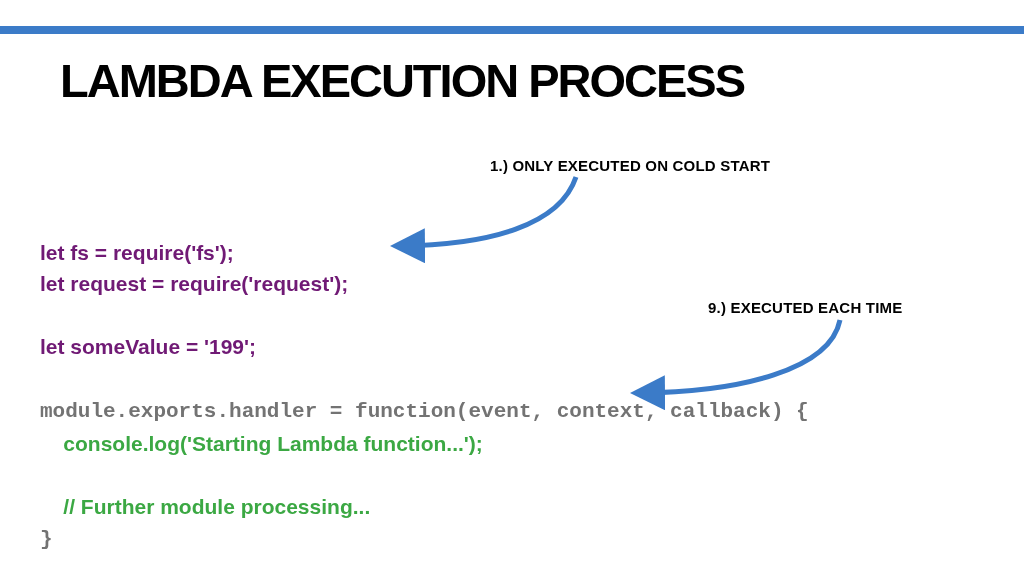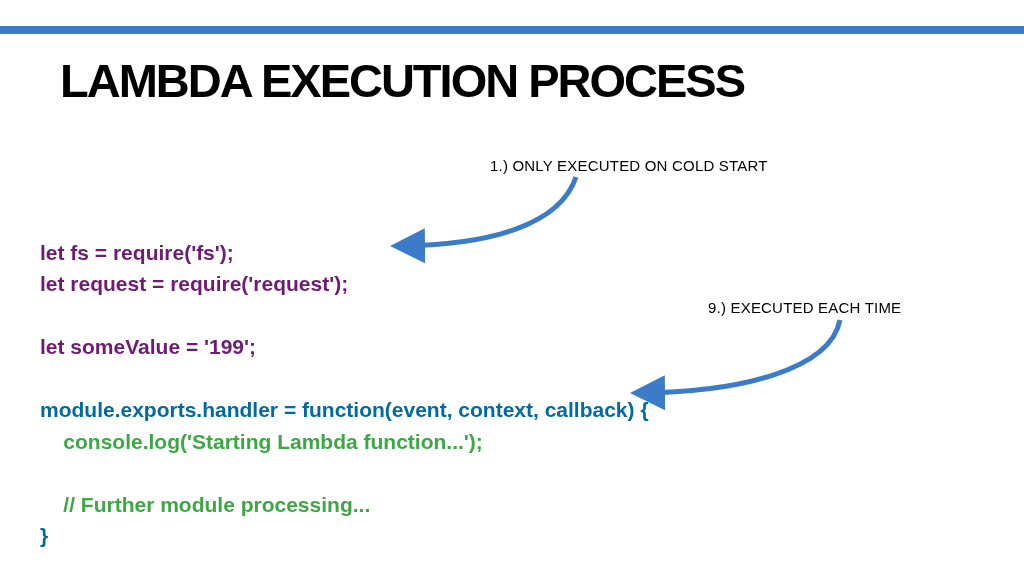--- a/index.html
+++ b/index.html
@@ -1,23 +1,23 @@
 <!DOCTYPE html>
 <html><head>
 <meta charset="utf-8">
 <style>
   * { margin: 0; padding: 0; box-sizing: border-box; }
   html, body { width: 1024px; height: 576px; background: #fff; font-family: -apple-system, "Helvetica Neue", Arial, sans-serif; overflow: hidden; }
   .topbar { position: absolute; top: 26px; left: 0; right: 0; height: 8px; background: #3b7bc8; }
   .title { position: absolute; top: 53px; left: 40px; font-size: 47px; font-weight: 900; letter-spacing: -2px; color: #000; margin-left: 20px; }
   .code { position: absolute; top: 205px; left: 40px; font-size: 21px; font-weight: 700; line-height: 1.5; white-space: pre; font-family: -apple-system, "Helvetica Neue", Arial, sans-serif; }
   .blue { color: #701a75; }
-  .black { color: #0369a1; }
+  .black { color: #737373; font-family: Liberation Mono, monospace; }
   .green { color: #3ba843; margin-top: 47px; }
-  .annot { position: absolute; font-size: 15px; font-weight: 400; color: #000; letter-spacing: 0.2px; }
+  .annot { position: absolute; font-size: 15px; font-weight: 700; color: #000; letter-spacing: 0.2px; }
   .annot1 { top: 157px; left: 490px; }
   .annot2 { top: 299px; left: 708px; }
   .arrow-svg { position: absolute; top: 0; left: 0; width: 1024px; height: 576px; pointer-events: none; }
 </style>
 </head>
 <body>
 
 <div class="topbar"></div>
 
 <h1 class="title">LAMBDA EXECUTION PROCESS</h1>

